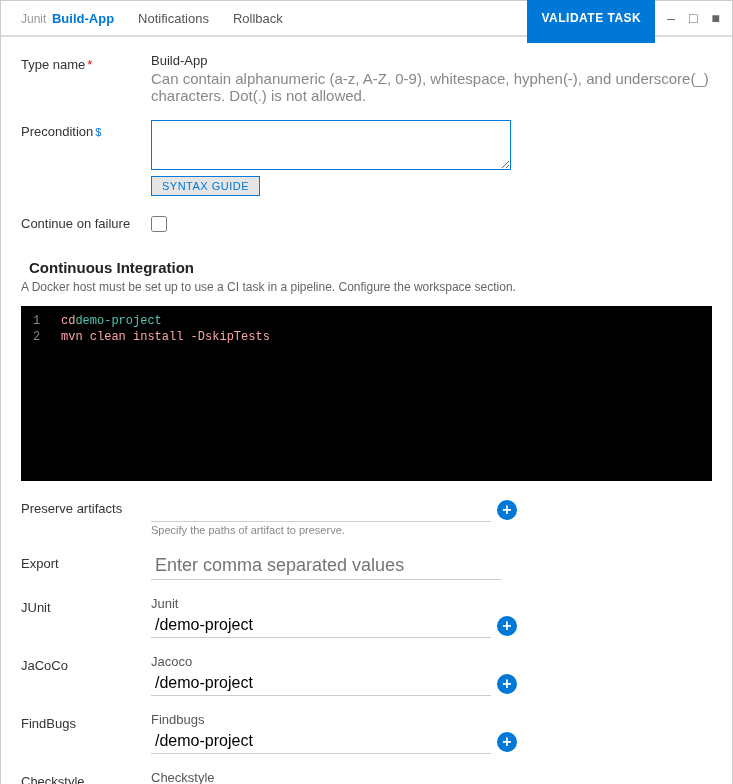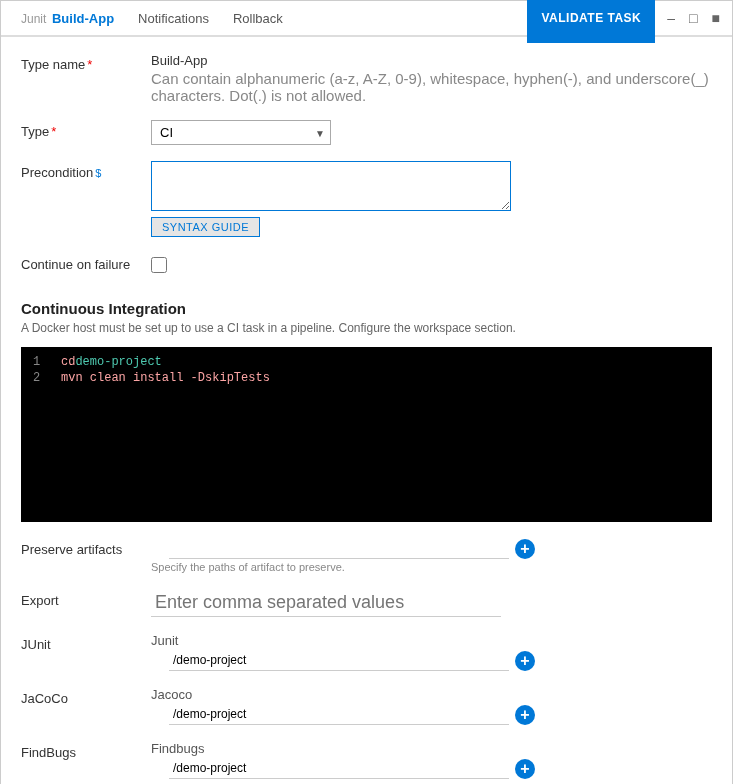--- a/index.html
+++ b/index.html
@@ -156,20 +156,21 @@
       cursor: pointer;
     }
     .section-header {
       margin-bottom: 4px;
       padding-top: 8px;
     }
     .section-title {
       font-size: 15px;
       font-weight: bold;
       color: #222;
+      margin-left: 8px;
     }
     .section-desc {
       font-size: 12px;
       color: #666;
       margin-bottom: 12px;
     }
     
     .code-editor {
       background: #000;
       color: #fff;
@@ -198,24 +199,23 @@
     
     .input-with-plus {
       display: flex;
       align-items: center;
       gap: 6px;
     }
     .text-input {
       border: none;
       border-bottom: 1px solid #ccc;
       padding: 3px 4px;
-      font-size: 12px;
+      font-size: 16px;
       width: 340px;
       outline: none;
-      margin-left: 18px;
     }
     .text-input-full {
       border: none;
       border-bottom: 1px solid #ccc;
       padding: 3px 4px;
       font-size: 18px;
       width: 350px;
       outline: none;
     }
     .plus-btn {
@@ -274,36 +274,20 @@
     <div class="form-row">
       <div class="form-label">
         <span>Type name</span><span class="required">*</span>
       </div>
       <div class="form-field">
         <div class="task-name-value">Build-App</div>
         <div class="hint-text">Can contain alphanumeric (a-z, A-Z, 0-9), whitespace, hyphen(-), and underscore(_) characters. Dot(.) is not allowed.</div>
       </div>
     </div>
 
-    <div class="form-row">
-      <div class="form-label">
-        <span>Type</span><span class="required">*</span>
-      </div>
-      <div class="form-field">
-        <div class="select-wrapper">
-          <select>
-            <option>CI</option>
-            <option>Shell</option>
-            <option>Maven</option>
-            <option>Gradle</option>
-          </select>
-          <span class="select-arrow">▼</span>
-        </div>
-      </div>
-    </div>
 
     <div class="form-row">
       <div class="form-label">
         <span>Precondition</span><span class="dollar-link">$</span>
       </div>
       <div class="form-field">
         <textarea class="precondition-input" style=""></textarea>
         <button class="syntax-guide-btn">SYNTAX GUIDE</button>
       </div>
     </div>

